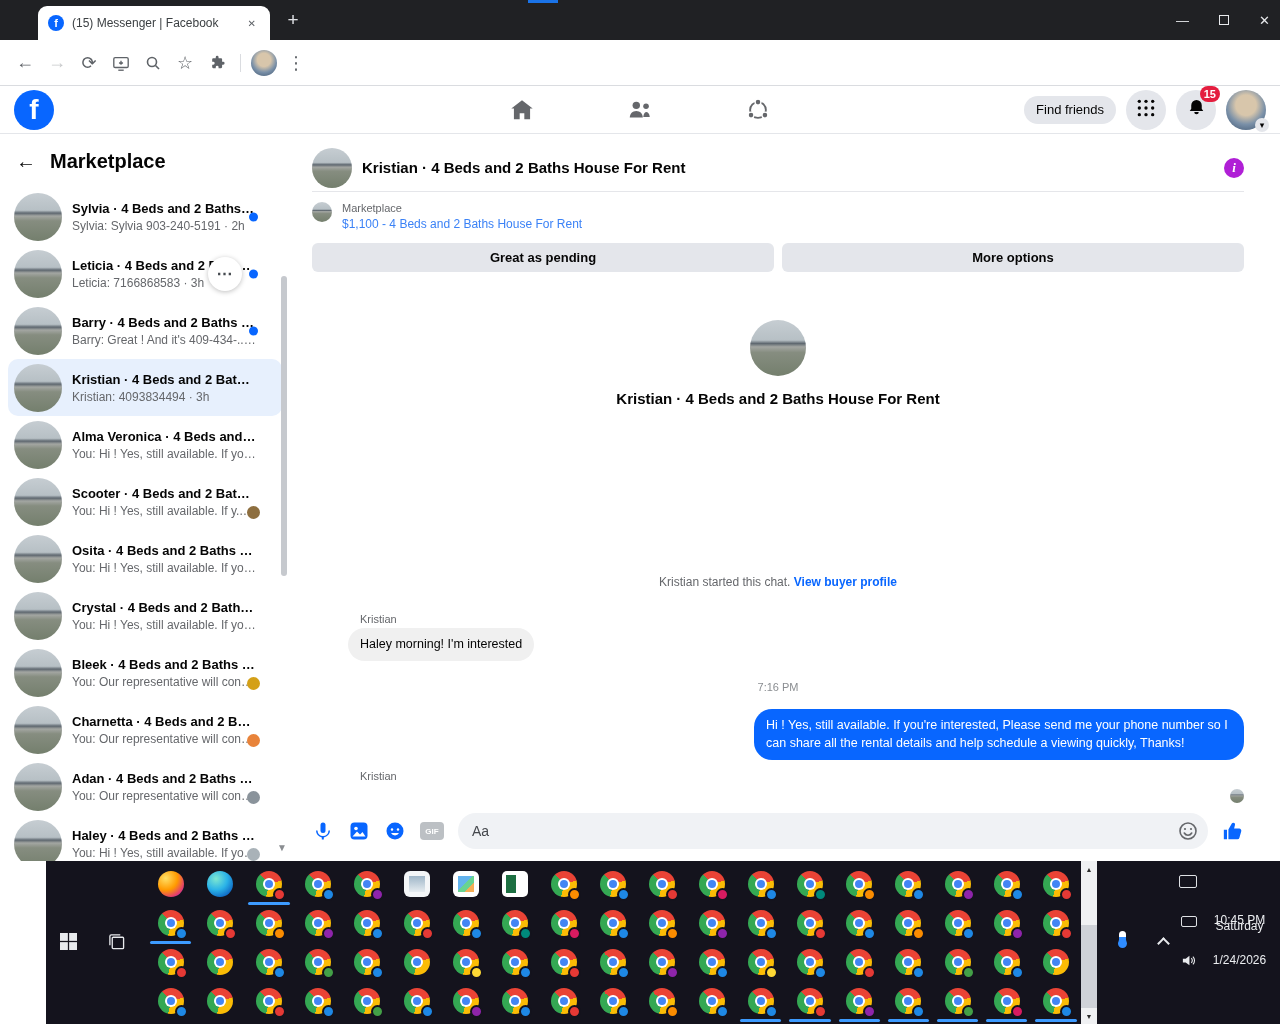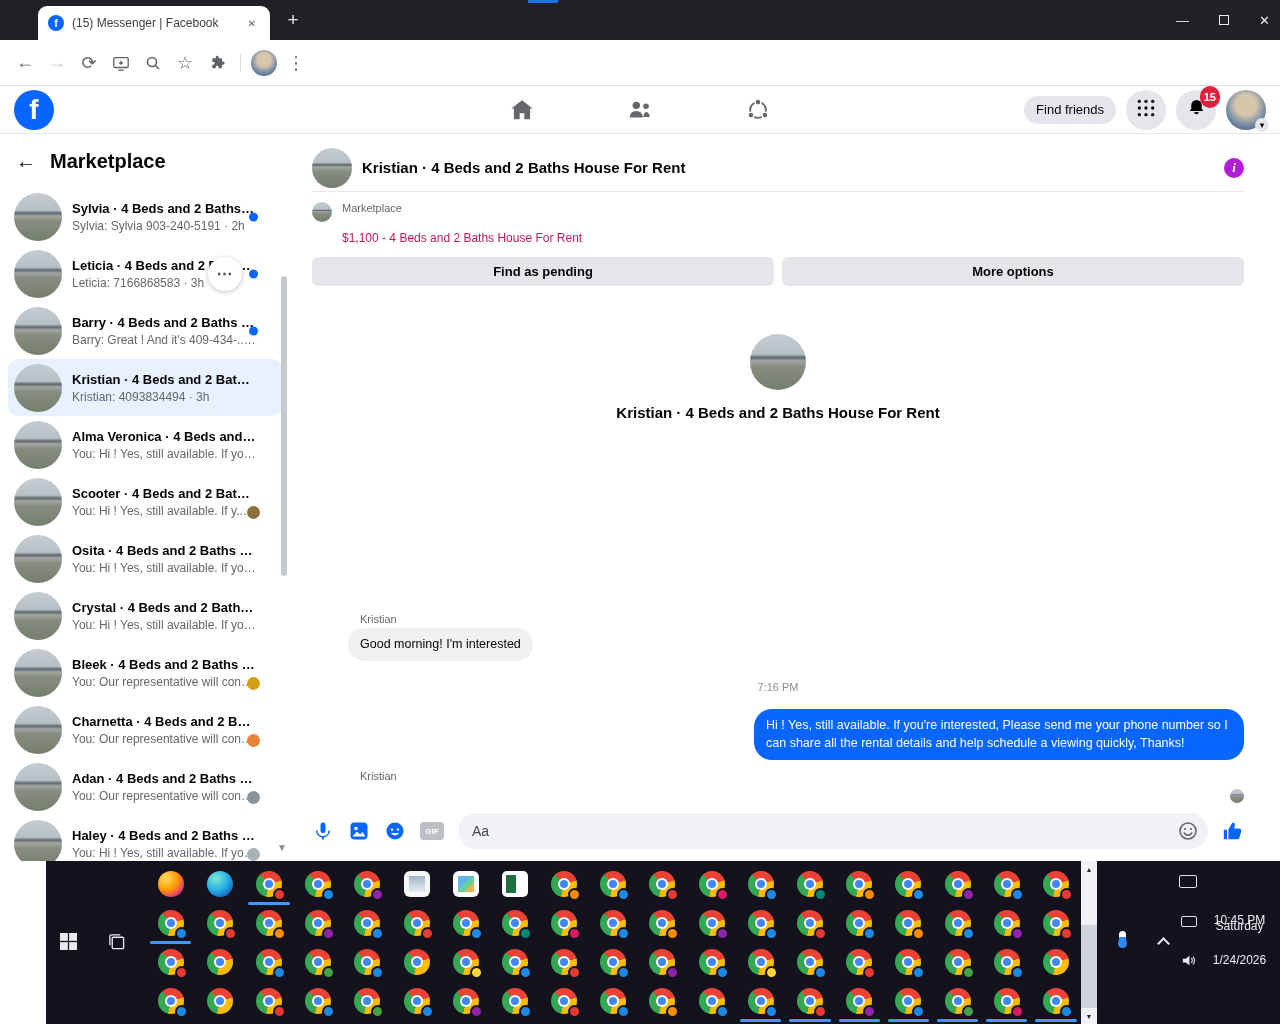--- a/index.html
+++ b/index.html
@@ -31,21 +31,21 @@
   .fbheader { height:48px; background:#fff; border-bottom:1px solid #e4e6ea; display:flex; align-items:center; padding:0 14px; flex:none; position:relative; }
   .fb-logo { width:40px; height:40px; border-radius:50%; background:var(--fb-blue,#0866ff); color:#fff; font-weight:bold; font-size:28px; display:flex; align-items:center; justify-content:center; flex:none; }
   .fb-search { width:222px; height:38px; background:#f0f2f5; border-radius:19px; display:flex; align-items:center; gap:8px; padding:0 12px; margin-left:10px; }
   .fb-search input { border:none; outline:none; background:transparent; font-family:"Liberation Sans",sans-serif; font-size:14px; color:#050505; width:160px; }
   .fb-search input::placeholder { color:#65676b; }
   .fb-center { position:absolute; left:50%; transform:translateX(-50%); display:flex; gap:84px; align-items:center; }
   .fb-center .cicon { width:34px; height:34px; display:flex; align-items:center; justify-content:center; }
   .fb-right { margin-left:auto; display:flex; align-items:center; gap:10px; }
   .find-friends { height:28px; padding:0 12px; background:#e4e6eb; border-radius:14px; display:flex; align-items:center; font-size:13px; color:#050505; }
   .circle-btn { width:40px; height:40px; border-radius:50%; background:#e4e6eb; display:flex; align-items:center; justify-content:center; position:relative; }
-  .badge { position:absolute; top:-4px; right:-4px; min-width:19px; height:22px; border-radius:10px; background:var(--badge-red,#e41e3f); color:#fff; font-size:11px; font-weight:bold; display:flex; align-items:center; justify-content:center; padding:0 4px; }
+  .badge { position:absolute; top:-4px; right:-4px; min-width:19px; height:16px; border-radius:10px; background:var(--badge-red,#e41e3f); color:#fff; font-size:11px; font-weight:bold; display:flex; align-items:center; justify-content:center; padding:0 4px; }
   .fb-avatar { width:40px; height:40px; border-radius:50%; background:radial-gradient(circle at 50% 38%, #d8c6ab 0 32%, #7a90a8 60%, #39506b 100%); position:relative; }
   .fb-avatar::after { content:"▾"; position:absolute; right:-3px; bottom:-2px; width:14px; height:14px; border-radius:50%; background:#e4e6eb; color:#050505; font-size:9px; line-height:14px; text-align:center; }
 
   
   .content { flex:1; height:727px; display:flex; background:#fff; overflow:hidden; }
 
   
   .sidebar { width:290px; flex:none; position:relative; overflow:hidden; }
   .sb-header { height:54px; display:flex; align-items:center; gap:14px; padding:0 16px; }
   .back-arrow { font-size:20px; color:#050505; font-weight:600; }
@@ -68,21 +68,21 @@
   .sb-scrollthumb { position:absolute; right:3px; top:142px; width:6px; height:300px; border-radius:3px; background:#c6c9ce; }
   .sb-downarrow { position:absolute; right:3px; bottom:8px; font-size:10px; color:#8a8d91; }
 
   
   .chatpane { flex:1; display:flex; flex-direction:column; padding:0 36px 0 22px; overflow:hidden; }
   .chat-header { height:48px; margin-top:10px; display:flex; align-items:center; gap:10px; border-bottom:1px solid #e5e6ea; flex:none; }
   .chat-title { font-size:15px; font-weight:bold; color:#050505; }
   .info-icon { margin-left:auto; width:20px; height:20px; border-radius:50%; background:var(--info-purple,#b01fd6); color:#fff; font-family:"Liberation Serif",serif; font-style:italic; font-weight:bold; font-size:13px; display:flex; align-items:center; justify-content:center; }
   .context-row { display:flex; align-items:flex-start; gap:10px; padding:10px 0 8px; flex:none; }
   .ctx-label { font-size:11px; color:#65676b; }
-  .ctx-item { font-size:12px; color:#be185d; margin-top:17px; }
+  .ctx-item { font-size:12px; color:#3b82f6; margin-top:3px; }
   .action-row { display:flex; gap:8px; padding:4px 0 10px; flex:none; }
   .action-btn { flex:1; height:29px; border:none; background:#e4e6eb; border-radius:6px; font-family:"Liberation Sans",sans-serif; font-size:13px; font-weight:600; color:#050505; }
   .messages-area { flex:1; display:flex; flex-direction:column; overflow:hidden; }
   .intro { display:flex; flex-direction:column; align-items:center; margin-top:38px; flex:none; }
   .intro-title { font-size:15px; font-weight:600; color:#050505; margin-top:14px; }
   .grow { flex:1; }
   .intro-note { text-align:center; font-size:12px; color:#65676b; margin-bottom:14px; flex:none; }
   .intro-note a { color:var(--fb-blue,#0866ff); font-weight:600; text-decoration:none; }
   .msg-label { font-size:11px; color:#65676b; margin:10px 0 3px 48px; }
   .msg-time { font-size:11px; color:#8a8d91; text-align:center; margin:20px 0 16px; }
@@ -350,35 +350,39 @@
 
       <div class="context-row">
         <div class="av20 house"></div>
         <div>
           <div class="ctx-label">Marketplace</div>
           <div class="ctx-item">$1,100 - 4 Beds and 2 Baths House For Rent</div>
         </div>
       </div>
 
       <div class="action-row">
-        <button class="action-btn">Find as pending</button>
+        <button class="action-btn">Great as pending</button>
         <button class="action-btn">More options</button>
       </div>
 
       <div class="messages-area">
         <div class="intro">
           <div class="av56 house"></div>
           <div class="intro-title">Kristian · 4 Beds and 2 Baths House For Rent</div>
         </div>
         <div class="grow"></div>
+        <div class="intro-note">
+          <span>Kristian started this chat.</span>
+          <a href="#">View buyer profile</a>
+        </div>
         <div>
             <div class="msg-label">Kristian</div>
             <div class="msg-row in">
               <div class="av-spacer"></div>
-              <div class="bubble in">Good morning! I'm interested</div>
+              <div class="bubble in">Haley morning! I'm interested</div>
             </div>
             <div class="msg-time">7:16 PM</div>
             <div class="msg-row out">
               <div class="bubble out">Hi ! Yes, still available. If you're interested, Please send me your phone number so I can share all the rental details and help schedule a viewing quickly, Thanks!</div>
             </div>
             <div class="msg-label">Kristian</div>
           </div>
         <div class="seen-row">
           <div class="av14 house"></div>
         </div>

